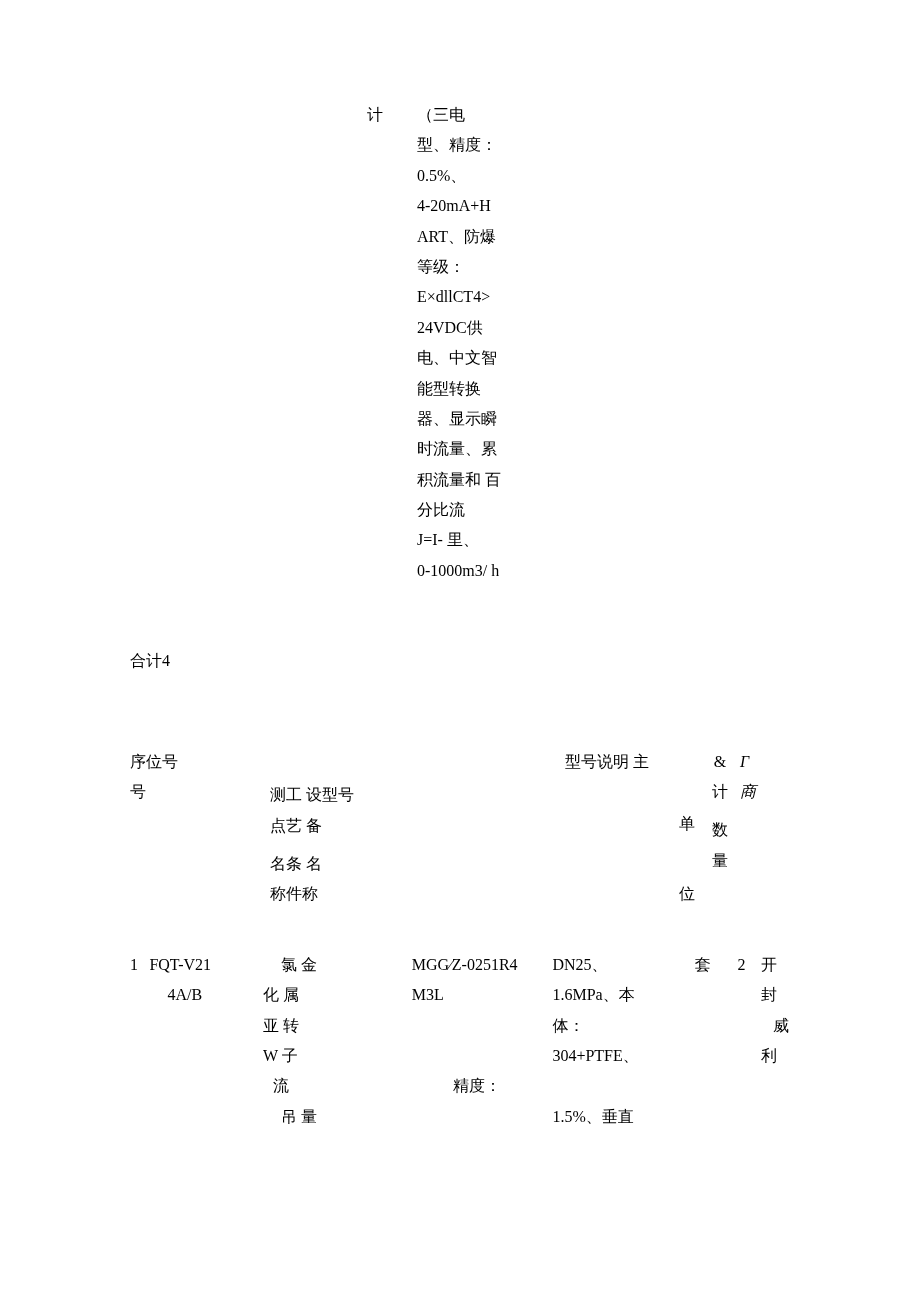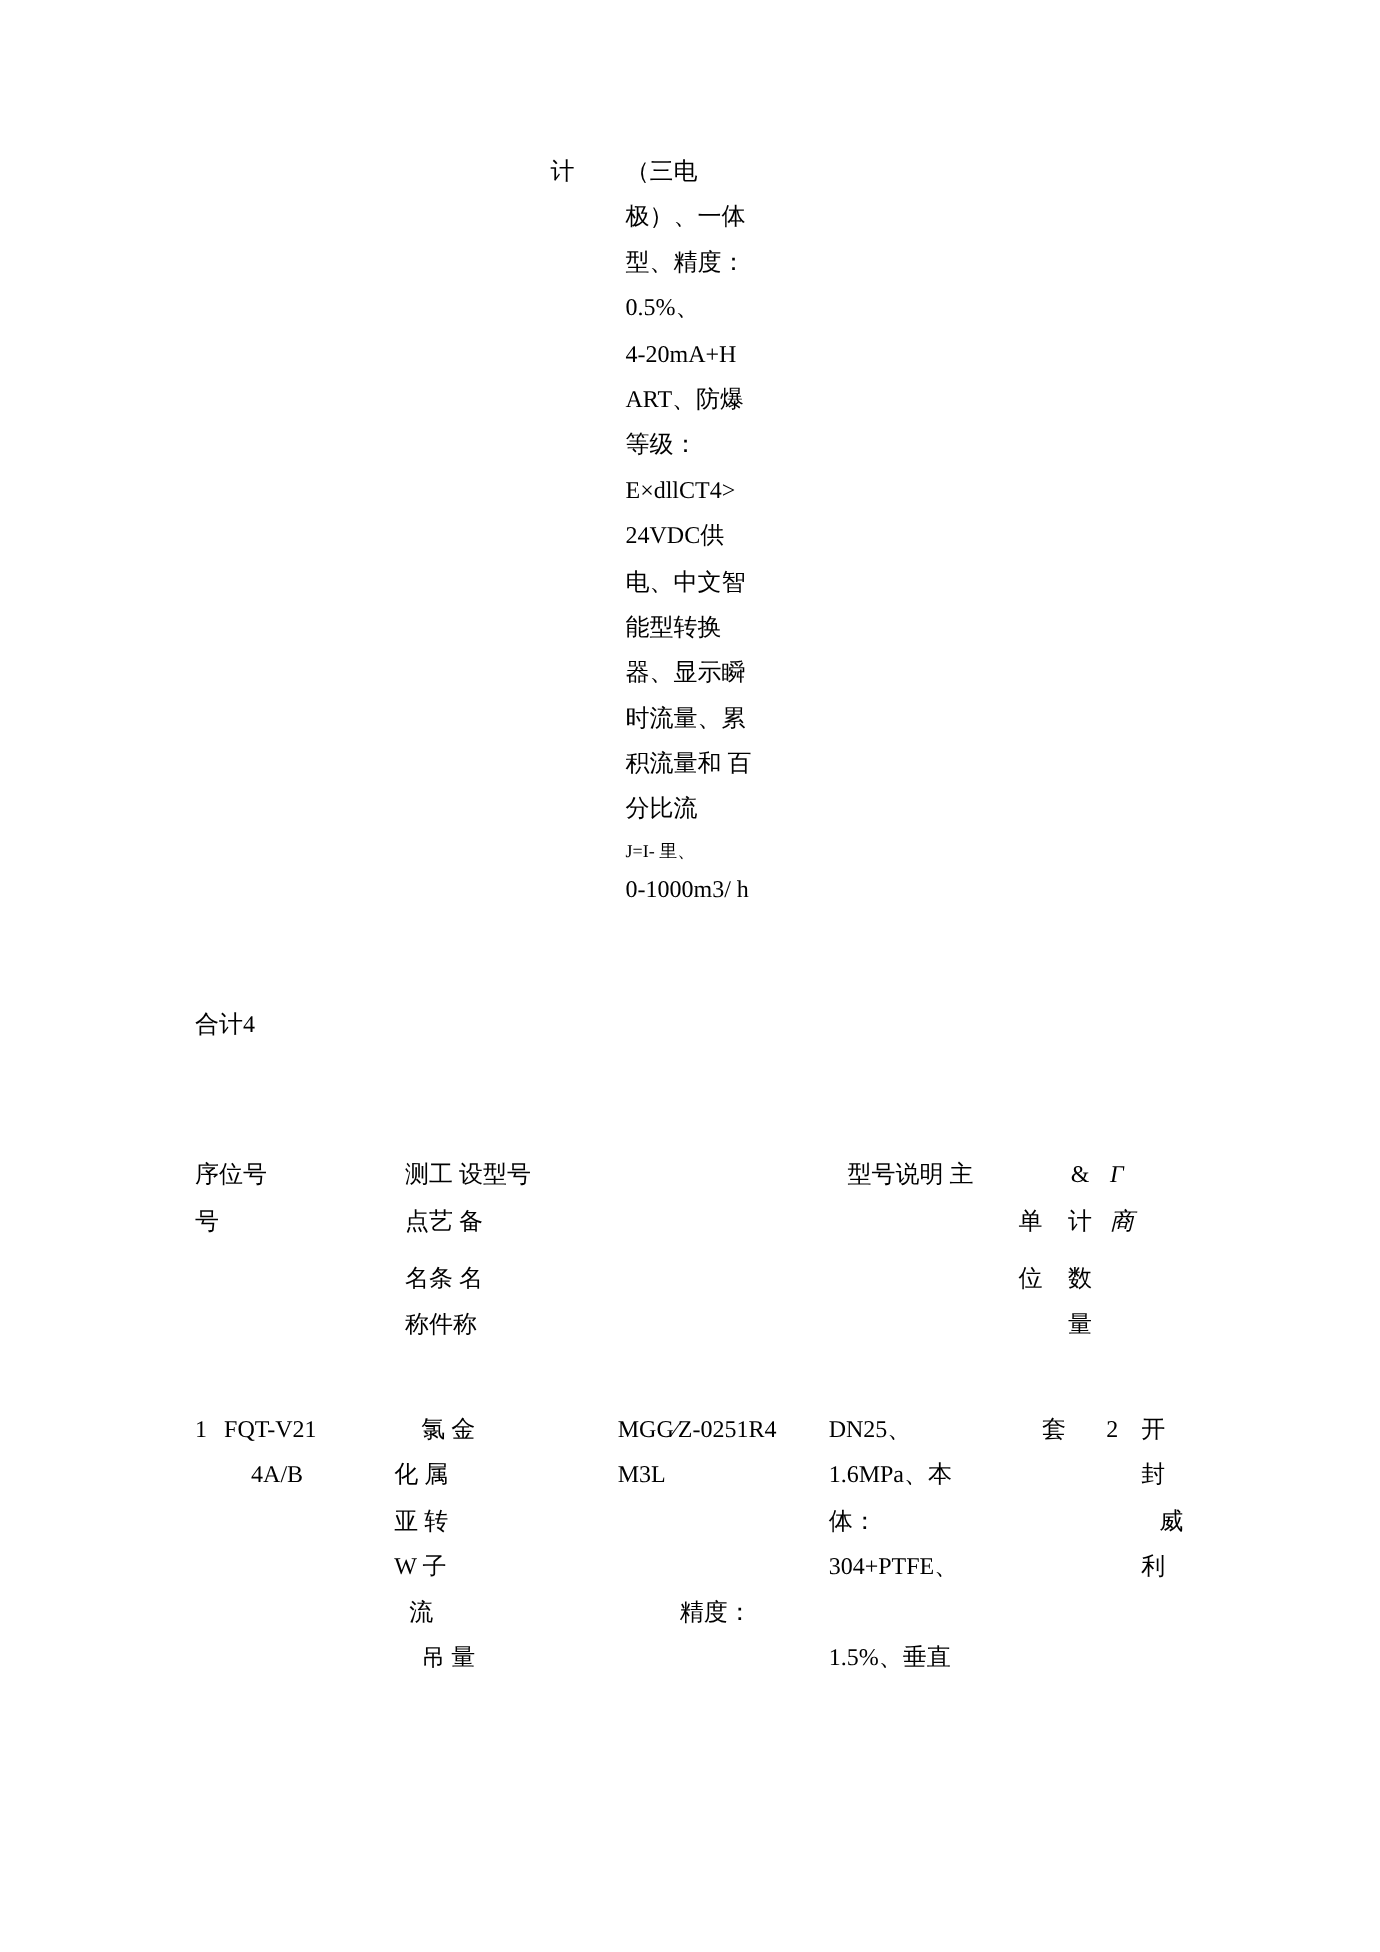--- a/index.html
+++ b/index.html
@@ -23,35 +23,35 @@
       margin-bottom: 60px;
     }
     .col-ji {
       margin-left: 237px;
       width: 50px;
     }
     .col-spec {
       width: 160px;
     }
     .col-spec .sub {
-      font-size: 12px;
+      font-size: 16px;
     }
     .total-row {
       display: flex;
       justify-content: flex-start;
       margin-bottom: 70px;
       padding-right: 55px;
     }
     .header-row {
       display: flex;
       margin-bottom: 40px;
     }
     .header-row .h1 { width: 140px; }
     .header-row .h2 { width: 295px; justify-content: flex-end; }
-    .header-row .h3 { width: 135px; }
+    .header-row .h3 { width: 135px; gap: 32px; }
     .header-row .h4 { width: 40px; text-align: center; }
     .header-row .h6 { width: 30px; font-style: italic; }
     .data-row {
       display: flex;
     }
     .data-row .d1 { width: 20px; }
     .data-row .d2 { width: 115px; }
     .data-row .d3 { width: 155px; padding-left: 20px; }
     .data-row .d4 { width: 145px; }
     .data-row .d5 { width: 135px; }
@@ -60,21 +60,20 @@
     .data-row .d8 { width: 30px; }
     .multi-line { display: flex; flex-direction: column; }
   </style>
 </head>
 <body>
 
 <div class="top-content">
   <div class="col-ji">计</div>
   <div class="col-spec">
     <div>（三电</div>
-    <div>极）、一体</div>
     <div>型、精度：</div>
     <div>0.5%、</div>
     <div>4-20mA+H</div>
     <div>ART、防爆</div>
     <div>等级：</div>
     <div>E×dllCT4&gt;</div>
     <div>24VDC供</div>
     <div>电、中文智</div>
     <div>能型转换</div>
     <div>器、显示瞬</div>

